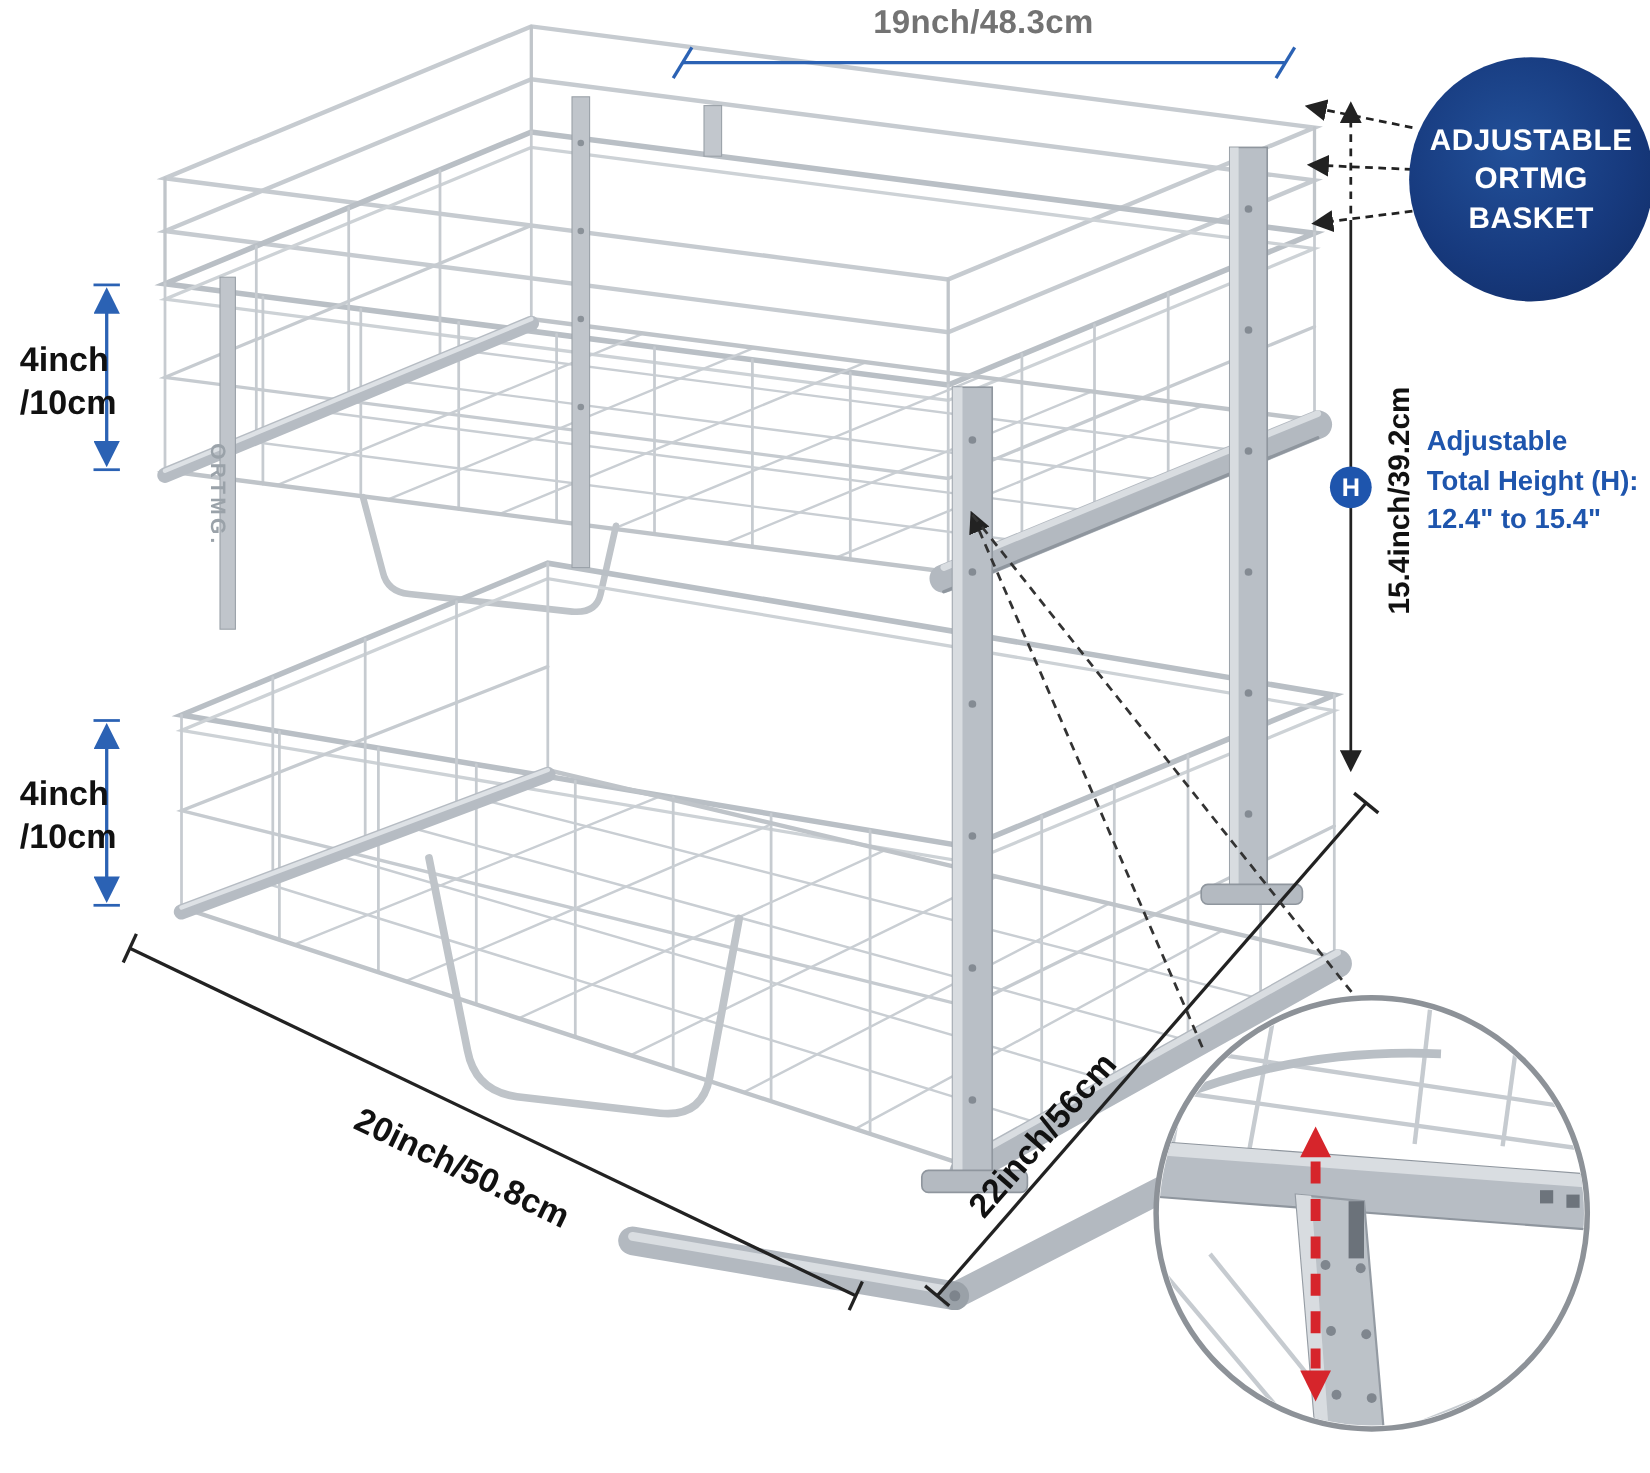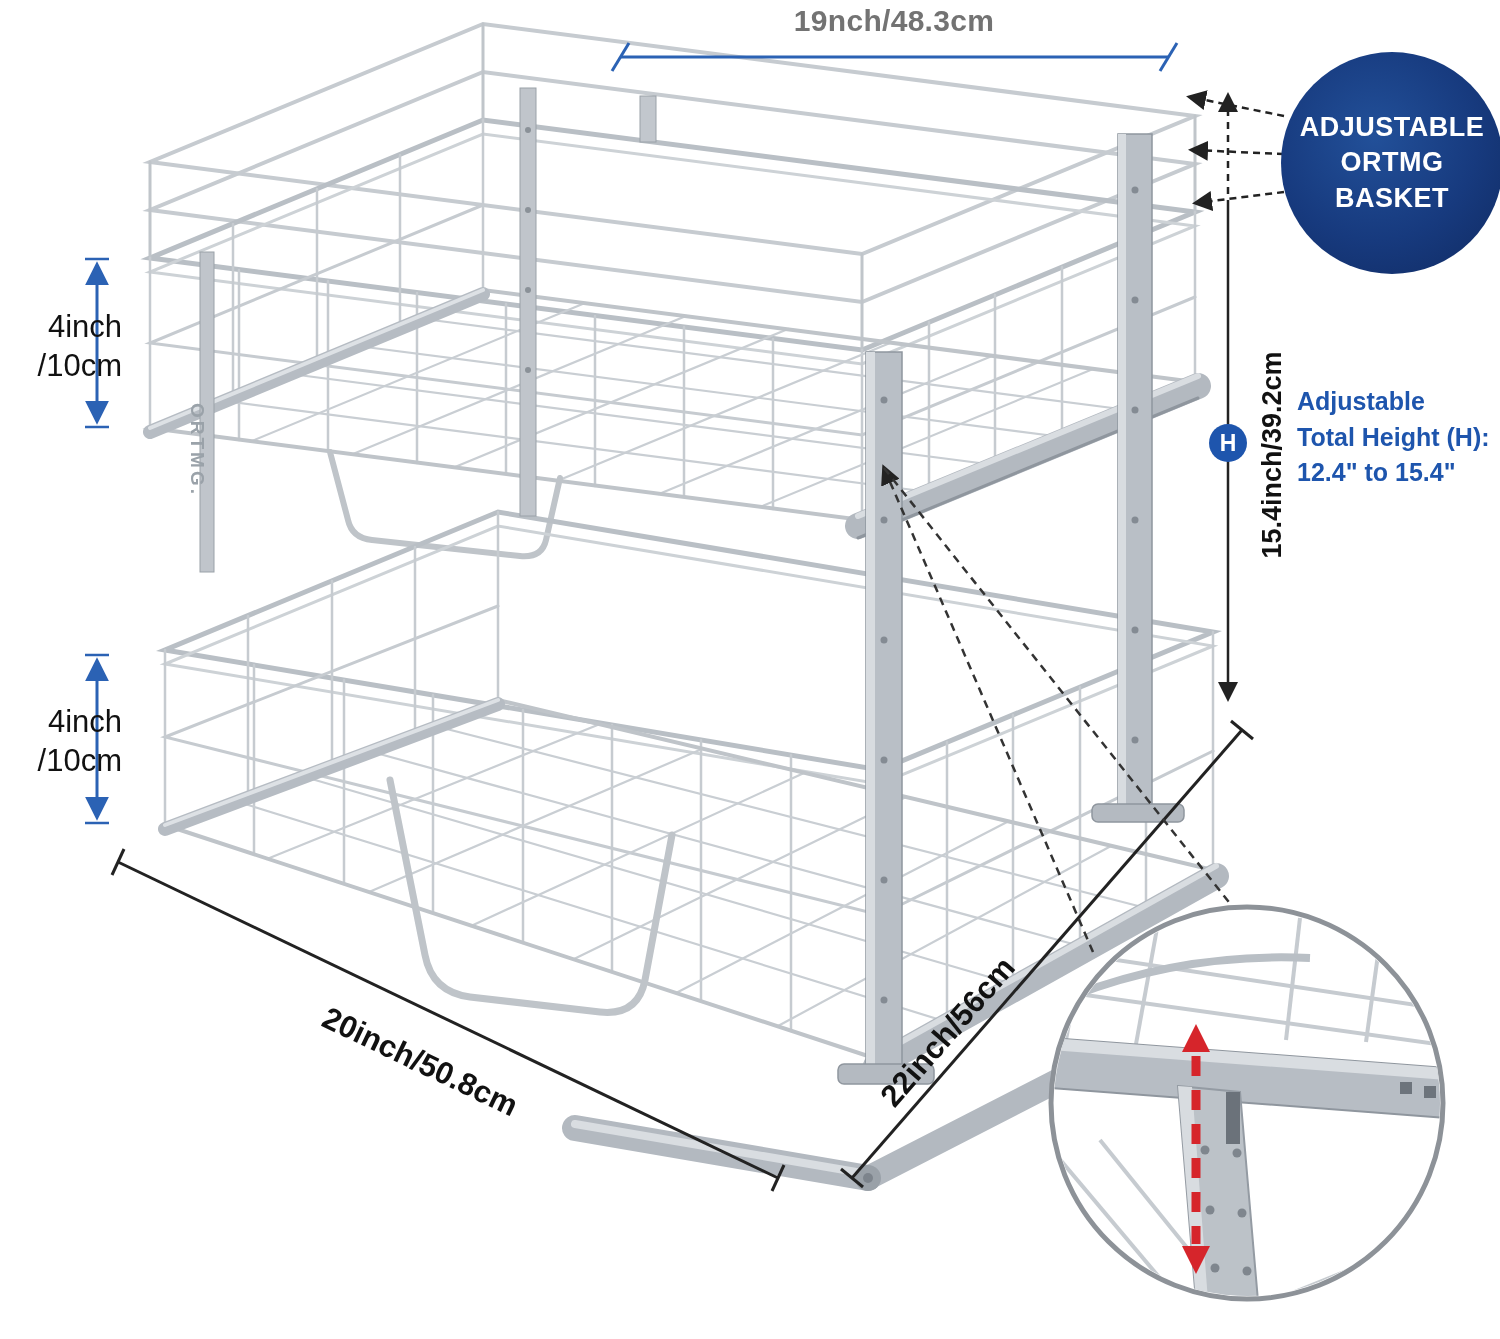--- a/index.html
+++ b/index.html
@@ -7,21 +7,21 @@
           font-family:"Liberation Sans", sans-serif;}
   .canvas svg{position:absolute;left:0;top:0;}
   .lbl{position:absolute;color:#111;white-space:nowrap;}
   .top-width{left:894px;top:21px;transform:translate(-50%,-50%);
              font-size:30px;font-weight:700;color:#737373;letter-spacing:.3px;}
   .badge-circle{position:absolute;left:1281px;top:52px;width:222px;height:222px;border-radius:50%;
                 background:radial-gradient(circle at 42% 38%, #225099 0%, #173a7e 55%, #102a61 100%);
                 display:flex;flex-direction:column;align-items:center;justify-content:center;
                 color:#fff;font-weight:bold;font-size:27px;line-height:1.3;text-align:center;
                 letter-spacing:.5px;}
-  .gap{left:18px;width:104px;text-align:right;font-size:31px;font-weight:normal;line-height:1.25;}
+  .gap{left:18px;width:104px;text-align:left;font-size:31px;font-weight:bold;line-height:1.25;}
   .gap-upper{top:308px;}
   .gap-lower{top:703px;}
   .vlabel{left:1272px;top:455px;transform:translate(-50%,-50%) rotate(-90deg);
           font-size:27px;font-weight:600;}
   .h-badge{position:absolute;left:1228px;top:443px;width:38px;height:38px;border-radius:50%;
            transform:translate(-50%,-50%);background:#1e55ad;color:#fff;font-weight:bold;
            font-size:23px;display:flex;align-items:center;justify-content:center;}
   .note{left:1297px;top:384px;color:#1e55ad;font-weight:bold;font-size:25px;line-height:1.42;}
   .w20{left:420px;top:1062px;transform:translate(-50%,-50%) rotate(25.6deg);
        font-size:31px;font-weight:600;}

